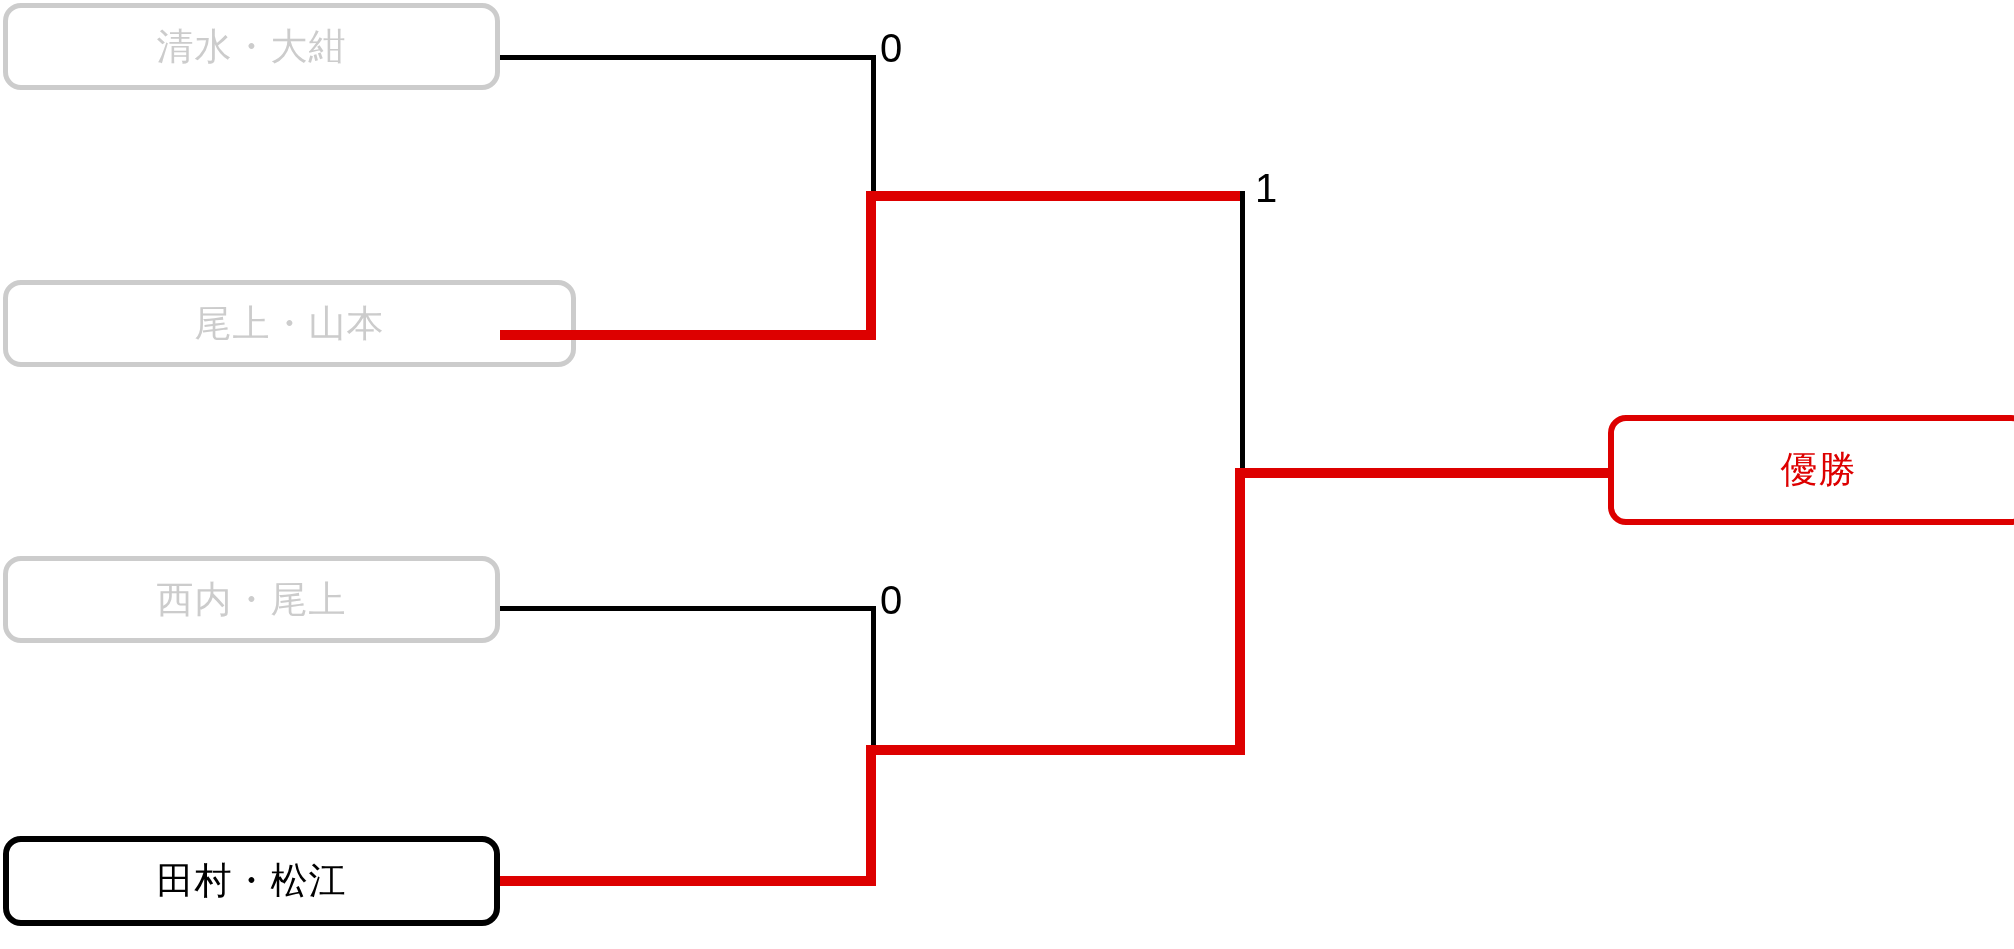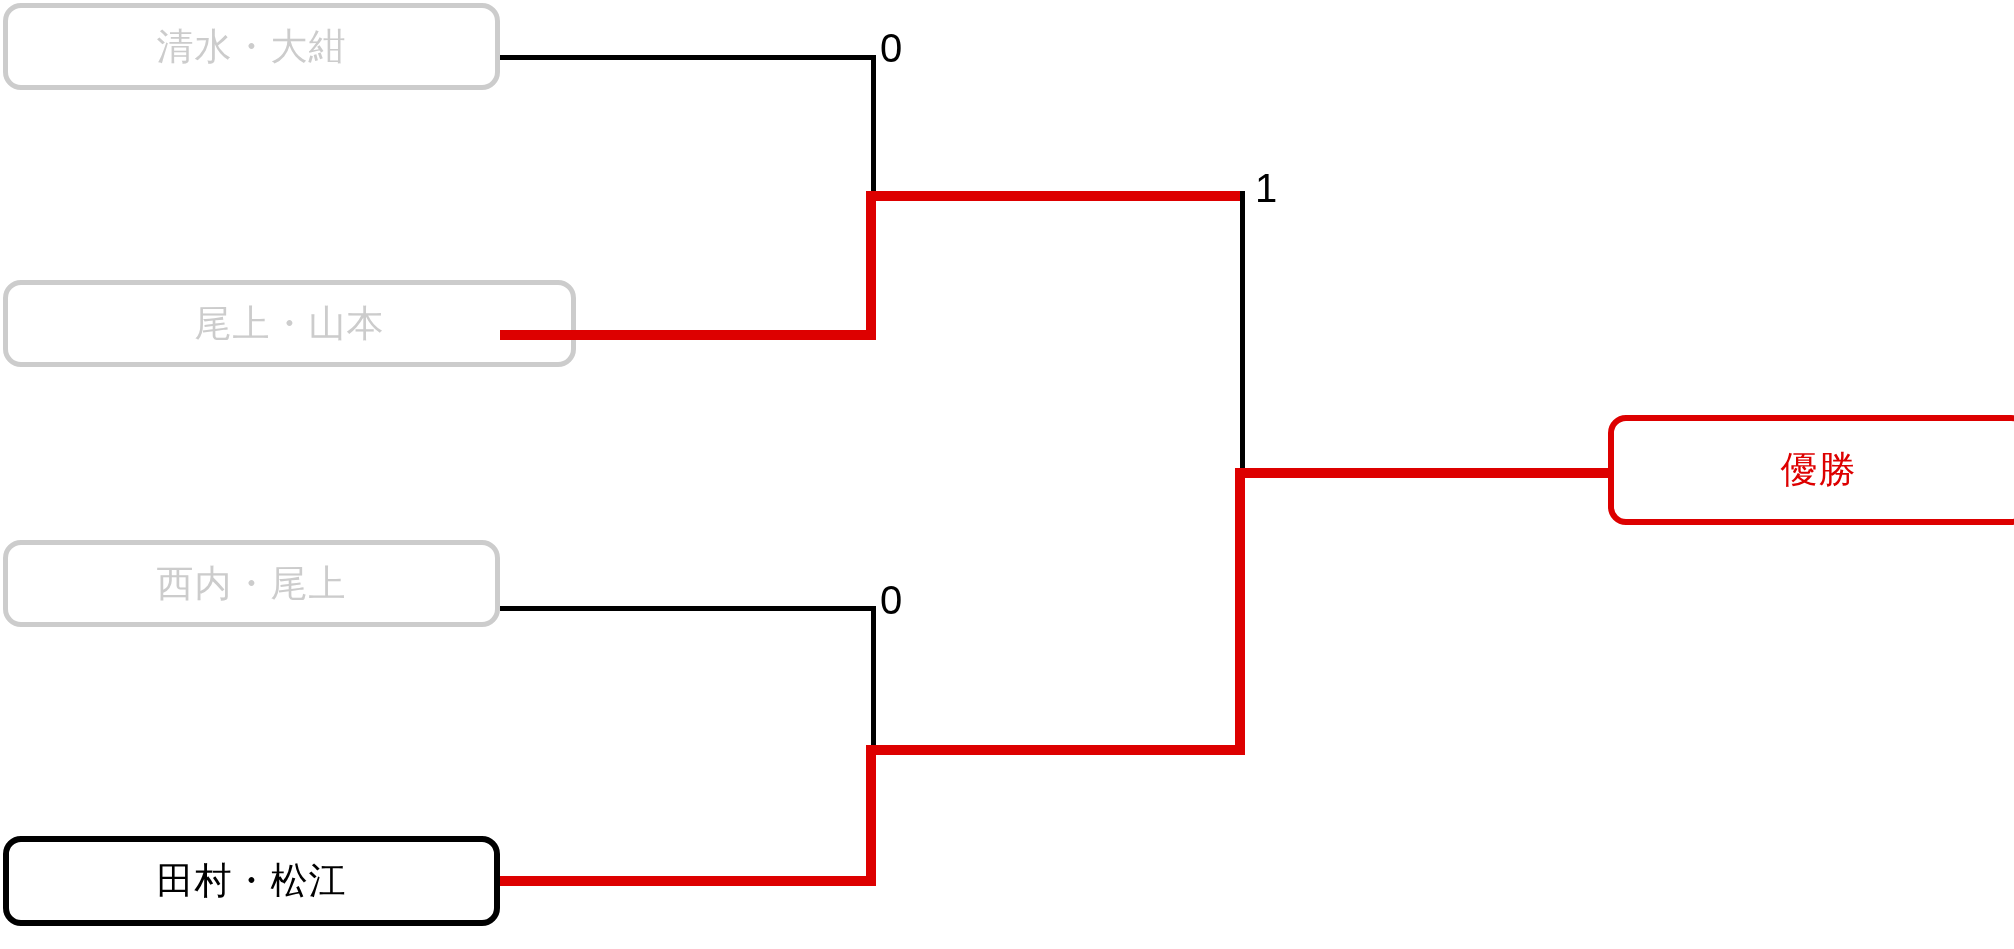--- a/index.html
+++ b/index.html
@@ -74,21 +74,21 @@
 <div id="bracket-root">
 
   <div class="team-box dim" style="left:3px; top:3px; width:497px; height:87px;">
     <span>清水・大紺</span>
   </div>
 
   <div class="team-box dim" style="left:3px; top:280px; width:573px; height:87px;">
     <span>尾上・山本</span>
   </div>
 
-  <div class="team-box dim" style="left:3px; top:540px; width:497px; height:87px;">
+  <div class="team-box dim" style="left:3px; top:556px; width:497px; height:87px;">
     <span>西内・尾上</span>
   </div>
 
   <div class="team-box active" style="left:3px; top:836px; width:497px; height:90px;">
     <span>田村・松江</span>
   </div>
 
   <div class="team-box champion" style="left:1608px; top:415px; width:421px; height:110px;">
     <span>優勝</span>
   </div>

